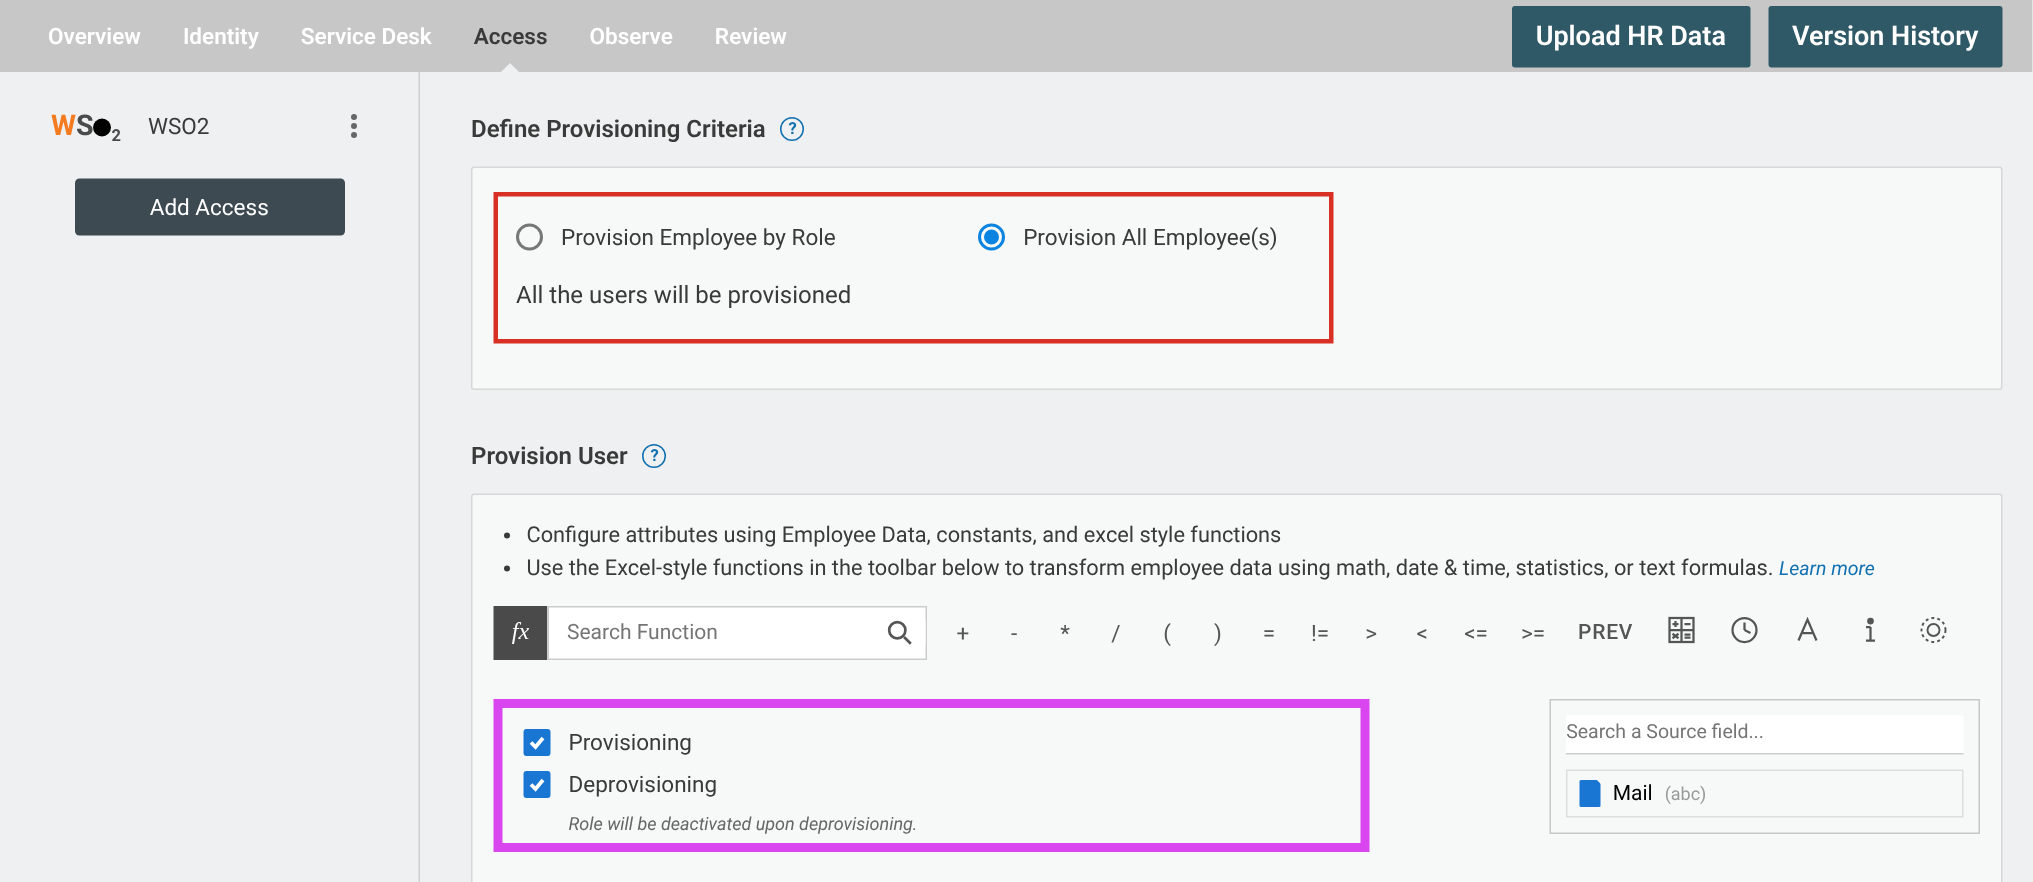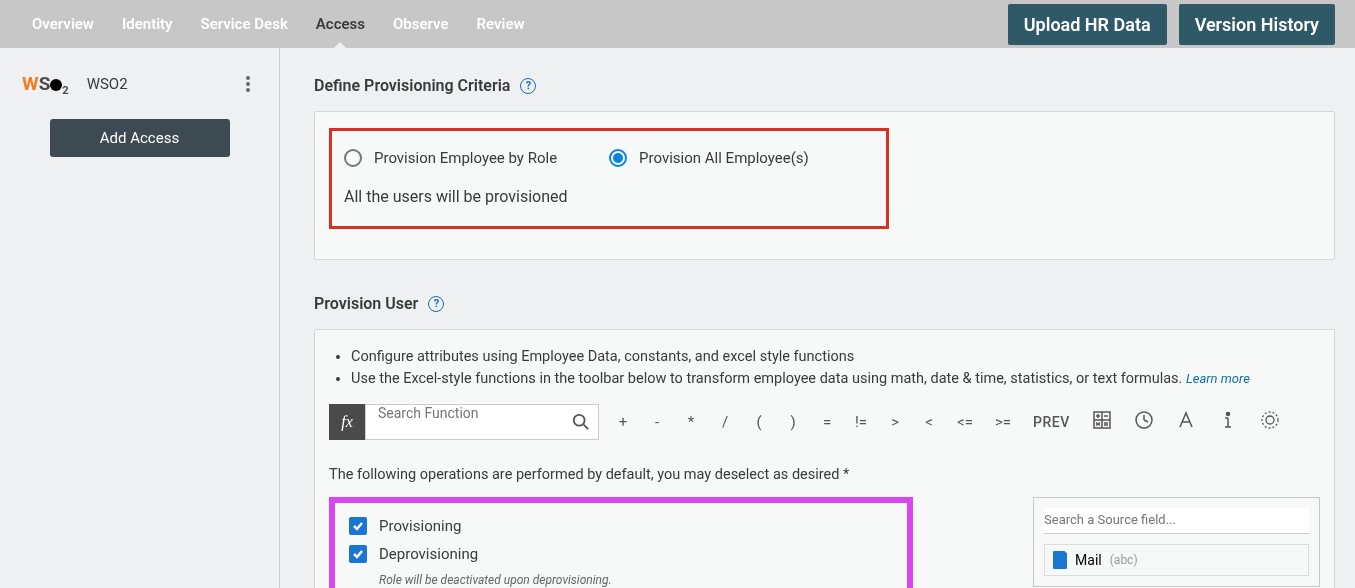--- a/index.html
+++ b/index.html
@@ -7,53 +7,53 @@
 
   .topbar { height: 48px; background: #c7c7c7; display: flex; align-items: center; padding: 0 20px 0 32px; }
   .topnav { display: flex; gap: 28px; flex: 1; }
   .topnav a { color: #ffffff; font-weight: 600; font-size: 15px; text-decoration: none; position: relative; cursor: pointer; }
   .topnav a.active { color: #3a3a3a; }
   .topnav a.active::after { content:''; position:absolute; bottom:-16px; left:50%; transform:translateX(-50%); width:0; height:0; border-left:7px solid transparent; border-right:7px solid transparent; border-bottom:7px solid #eef0f1; }
   .top-btns { display:flex; gap:12px; }
   .btn-primary { background:#2f5967; color:#fff; border:none; padding:10px 16px; font-weight:600; font-size:18px; border-radius:2px; cursor:pointer; }
 
   .layout { display:flex; height: calc(588px - 48px); }
-  .sidebar { width: 280px; background:#eef0f1; border-right:1px solid #d0d0d0; padding:16px 16px; }
+  .sidebar { width: 280px; background:#eef0f1; border-right:1px solid #d0d0d0; padding:16px 28px; }
   .org-row { display:flex; align-items:center; gap:18px; padding:8px 6px 18px; }
   .org-logo { font-weight:700; font-size:19px; }
   .org-logo .w { color:#f47b20; }
   .org-logo .s { color:#4a4a4a; }
   .org-logo .o { display:inline-block; width:12px; height:12px; border-radius:50%; background:#000; position:relative; top:1px; }
   .org-logo .sub2 { font-size:11px; color:#4a4a4a; position:relative; top:4px; }
   .org-name { font-size:15px; color:#3a3a3a; flex:1; }
   .kebab { width:18px; text-align:center; cursor:pointer; }
   .kebab span { display:block; width:4px; height:4px; background:#666; border-radius:50%; margin:2px auto; }
   .add-access { display:block; width:180px; margin: 6px auto 0; background:#3e4a52; color:#fff; border:none; padding:10px 0; font-size:15px; font-weight:400; border-radius:3px; cursor:pointer; }
 
   .main { flex:1; padding: 28px 20px 0 34px; overflow-y:auto; }
   .sect-title { font-size:16px; font-weight:600; color:#3a3a3a; display:flex; align-items:center; gap:10px; margin-bottom:16px; }
   .help-icon { width:16px; height:16px; border:1.5px solid #1070b0; color:#1070b0; border-radius:50%; font-size:11px; display:flex; align-items:center; justify-content:center; font-weight:700; cursor:pointer; }
 
   .panel { border:1px solid #d7d7d7; background:#f7f8f8; padding:16px 14px 24px; margin-bottom:34px; border-radius:2px; }
   .highlight-box { border:3px solid #d93025; padding: 18px 12px 20px; width:560px; margin-bottom:6px; }
-  .radio-row { display:flex; gap:52px; margin-bottom:20px;text-align:right; }
+  .radio-row { display:flex; gap:95px; margin-bottom:20px;text-align:right; }
   .radio-opt { display:flex; align-items:center; gap:12px; cursor:pointer; }
   .radio-outer { width:18px; height:18px; border:2px solid #777; border-radius:50%; display:flex; align-items:center; justify-content:center; }
   .radio-opt.selected .radio-outer { border-color:#0a84e0; }
   .radio-opt.selected .radio-inner { width:10px; height:10px; background:#0a84e0; border-radius:50%; }
   .radio-label { font-size:15px; color:#3a3a3a; }
   .criteria-msg { font-size:16px; color:#3a3a3a; }
 
   .bullets { list-style: disc; padding-left: 22px; margin-bottom: 14px; }
   .bullets li { font-size:14.5px; color:#3a3a3a; line-height:1.5; }
   .learn-more { color:#1070b0; font-style:italic; font-size:13px; cursor:pointer; }
 
   .toolbar { display:flex; align-items:center; gap:0; margin-bottom:26px; }
   .fx-box { width:36px; height:36px; background:#4a4a4a; color:#fff; font-style:italic; font-family: Georgia, serif; font-size:16px; display:flex; align-items:center; justify-content:center; }
-  .search-wrap { position:relative; width:234px; height:36px; border:1px solid #ccc; background:#fff; display:flex; align-items:flex-start; }
+  .search-wrap { position:relative; width:253px; height:36px; border:1px solid #ccc; background:#fff; display:flex; align-items:center; }
   .search-wrap input { border:none; outline:none; width:100%; padding:0 34px 0 12px; font-size:14px; color:#666; }
   .search-wrap .mag { position:absolute; right:8px; top:8px; width:18px; height:18px; }
   .mag svg { stroke:#555; }
   .tool-icons { display:flex; align-items:center; gap:22px; margin-left:18px; color:#555; font-size:15px; }
   .tool-icons .op { cursor:pointer; min-width:12px; text-align:center; }
   .tool-icons .prev { font-size:14px; font-weight:500; letter-spacing:0.5px;text-align:center; }
   .tool-icons svg { stroke:#555; fill:none; }
 
   .ops-note { font-size:14.5px; color:#3a3a3a; margin-bottom:14px; }
 
@@ -210,21 +210,20 @@
           </span>
           <span class="op">
             <svg width="20" height="20" viewBox="0 0 20 20" stroke-width="1.3">
                 <circle cx="10" cy="10" r="4"></circle>
                 <circle cx="10" cy="10" r="8" stroke-dasharray="2 2"></circle>
               </svg>
           </span>
         </div>
       </div>
 
-      <div class="ops-note">The following operations are performed by default, you may deselect as desired *</div>
 
       <div class="lower-row">
         <div class="ops-box">
           <div class="check-row">
             <span class="checkbox">
               <svg width="12" height="12" viewBox="0 0 12 12" fill="none">
                   <polyline points="2,6 5,9 10,3"></polyline>
                 </svg>
             </span>
             <span class="check-label">Provisioning</span>

